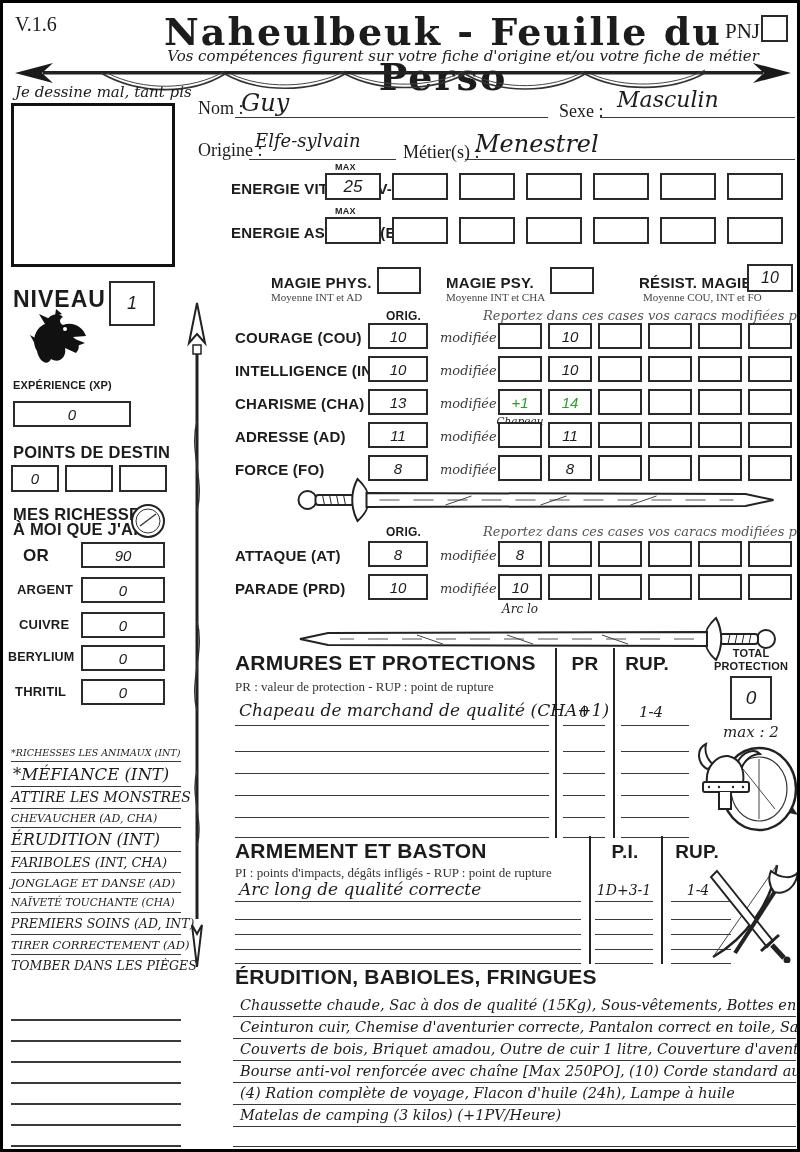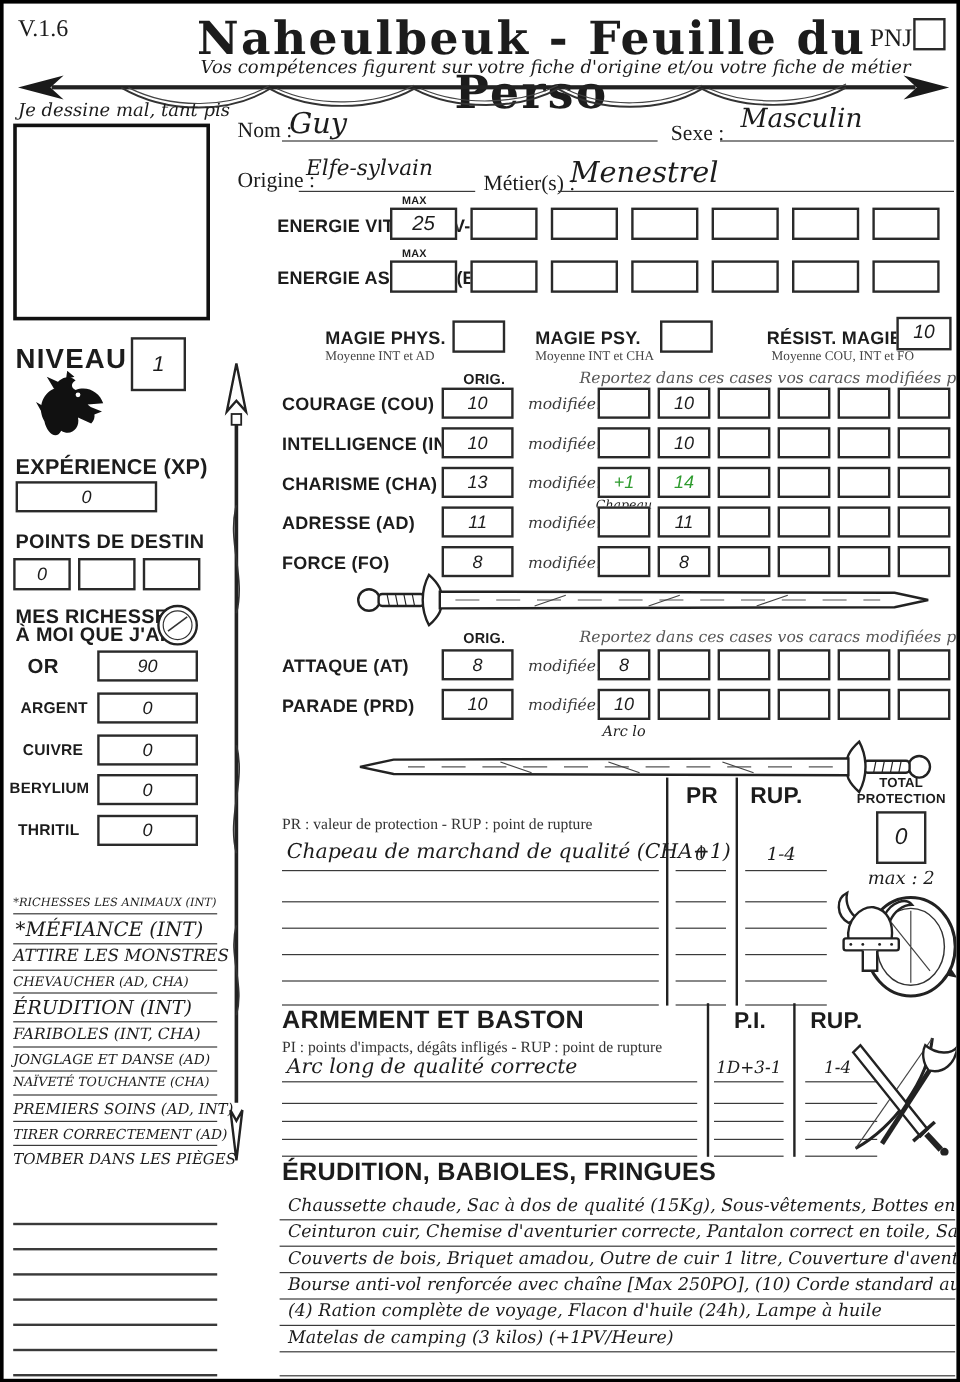--- a/index.html
+++ b/index.html
@@ -185,20 +185,21 @@
         <rect x="20" y="18" width="38" height="10" rx="3" fill="#fff" stroke="#222" stroke-width="2"></rect>
         <path d="M27 18 L29 28 M34 18 L36 28 M41 18 L43 28 M48 18 L50 28" stroke="#222" stroke-width="1"></path>
         <path d="M62 2 C 55 15, 55 31, 62 44 C 71 36, 73 30, 73 23 C 73 16, 71 10, 62 2 Z" fill="#fff" stroke="#222" stroke-width="2"></path>
         <path d="M71 16 L 450 17 L 478 23 L 450 29 L 71 30 Z" fill="#fff" stroke="#222" stroke-width="2"></path>
         <path d="M84 23 L 438 23" stroke="#555" stroke-width="1" stroke-dasharray="20 14"></path>
         <path d="M150 28 L176 19 M245 28 L271 19 M335 28 L361 19" stroke="#444" stroke-width="1"></path>
       </g>
     </svg>
   </div>
 
+  <div class="dl" style="left:232px;top:648px;font-size:21px">ARMURES ET PROTECTIONS</div>
   <div class="dl ctr" style="left:558px;top:650px;width:48px;font-size:19px">PR</div>
   <div class="dl ctr" style="left:614px;top:650px;width:60px;font-size:19px">RUP.</div>
   <div class="vl" style="left:552px;top:645px;height:190px"></div>
   <div class="vl" style="left:610px;top:645px;height:190px"></div>
   <div class="sf" style="left:232px;top:676px;font-size:13px;color:#333">PR : valeur de protection - RUP : point de rupture</div>
 
   <div class="hwp" style="left:236px;top:697px;font-size:17px">Chapeau de marchand de qualité (CHA+1)</div>
   <div class="ul" style="left:232px;top:722px;width:314px"></div>
   <div class="hwp ctr" style="left:558px;top:700px;width:46px;font-size:15px">0</div>
   <div class="ul" style="left:560px;top:722px;width:42px"></div>
@@ -303,21 +304,21 @@
 
   <div class="abs" style="left:26px;top:306px">
     <svg width="60" height="62" viewBox="0 0 60 62">
       <path d="M8 42 C 2 32, 6 19, 16 15 C 18 7, 28 2, 34 8 C 30 10, 30 14, 34 16 C 44 12, 54 18, 57 27 L 44 28 C 50 32, 52 39, 47 44 L 36 39 C 38 48, 30 55, 22 50 C 18 58, 10 52, 8 42 Z" fill="#111"></path>
       <path d="M16 15 L10 5 L21 10 Z M26 7 L27 0 L33 5 Z M8 30 L1 26 L6 35 Z" fill="#111"></path>
       <path d="M46 30 L56 34 L48 37 Z" fill="#111"></path>
       <circle cx="36" cy="20" r="2" fill="#fff"></circle>
     </svg>
   </div>
 
-  <div class="dl" style="left:10px;top:376px;font-size:18px">EXPÉRIENCE (XP)</div>
+  <div class="dl" style="left:10px;top:376px;font-size:11px">EXPÉRIENCE (XP)</div>
   <div class="bx hw" style="left:10px;top:398px;width:118px;height:26px">0</div>
 
   <div class="dl" style="left:10px;top:440px;font-size:16.5px">POINTS DE DESTIN</div>
   <div class="bx hw" style="left:8px;top:462px;width:48px;height:27px">0</div>
   <div class="bx" style="left:62px;top:462px;width:48px;height:27px"></div>
   <div class="bx" style="left:116px;top:462px;width:48px;height:27px"></div>
 
   <div class="dl" style="left:10px;top:504px;font-size:16.5px;line-height:15px"><span>MES RICHESSES</span><br><span>À MOI QUE J'AI</span></div>
   <div class="abs" style="left:127px;top:500px">
     <svg width="36" height="36" viewBox="0 0 36 36">

